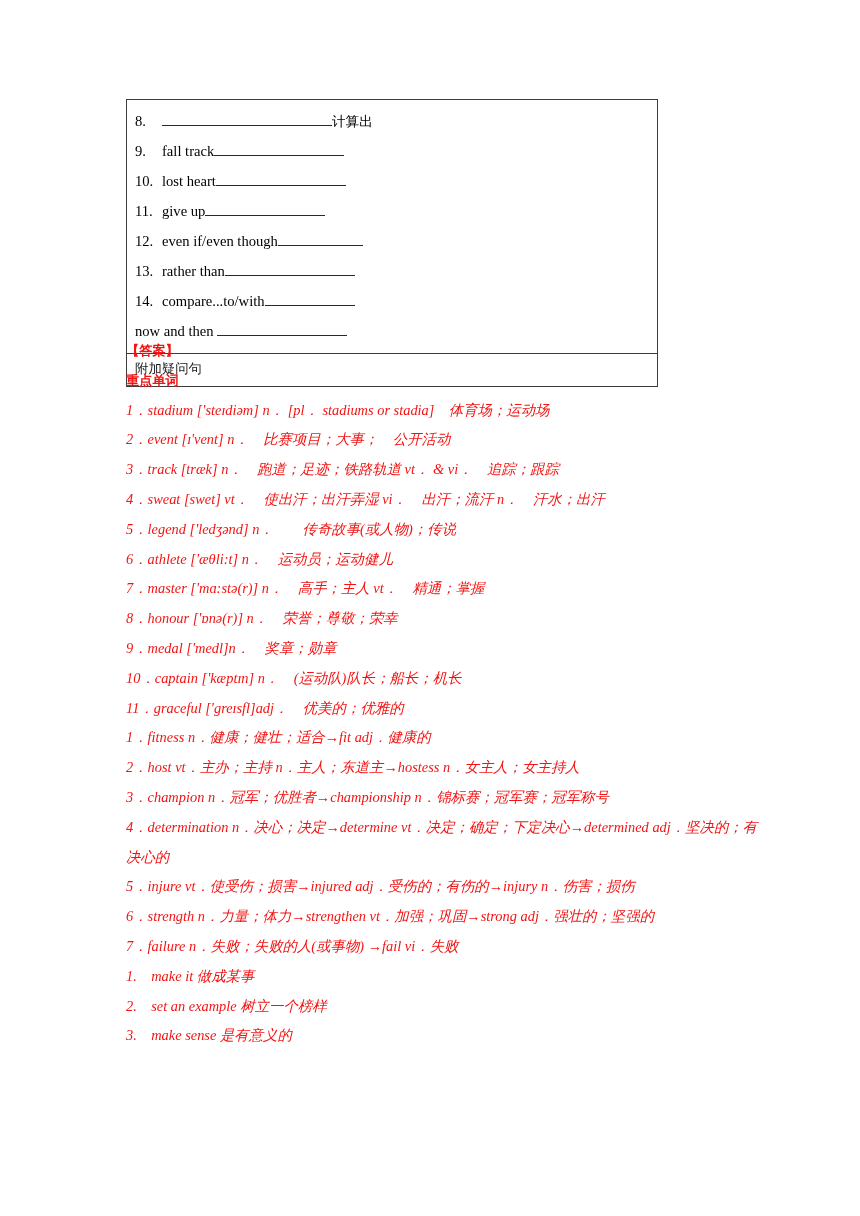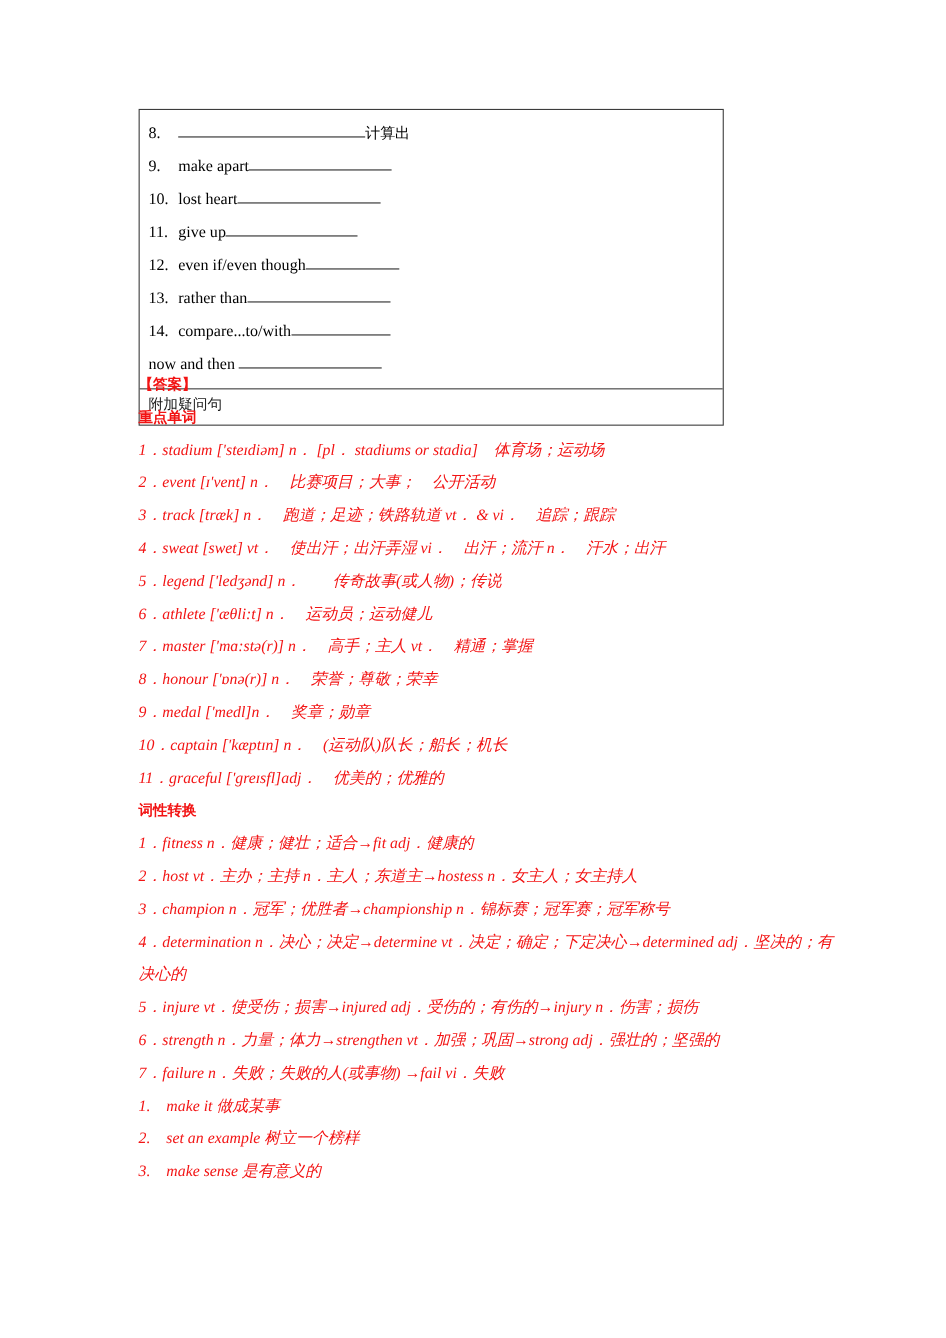--- a/index.html
+++ b/index.html
@@ -126,21 +126,21 @@
 
       <div class="ex-row">
         <span class="ex-num">8.</span>
         <span class="ex-term"></span>
         <span class="blank" style="width:170px"></span>
         <span class="ex-tail">计算出</span>
       </div>
 
       <div class="ex-row">
         <span class="ex-num">9.</span>
-        <span class="ex-term">make apart</span>
+        <span class="ex-term">fall track</span>
         <span class="blank" style="width:130px"></span>
       </div>
 
       <div class="ex-row">
         <span class="ex-num">10.</span>
         <span class="ex-term">lost heart</span>
         <span class="blank" style="width:130px"></span>
       </div>
 
       <div class="ex-row">
@@ -189,21 +189,20 @@
     <div class="ans-line">3．track [træk] n．　跑道；足迹；铁路轨道 vt． &amp; vi．　追踪；跟踪</div>
     <div class="ans-line">4．sweat [swet] vt．　使出汗；出汗弄湿 vi．　出汗；流汗 n．　汗水；出汗</div>
     <div class="ans-line">5．legend ['ledʒənd] n．　　传奇故事(或人物)；传说</div>
     <div class="ans-line">6．athlete ['æθli:t] n．　运动员；运动健儿</div>
     <div class="ans-line">7．master ['mɑ:stə(r)] n．　高手；主人 vt．　精通；掌握</div>
     <div class="ans-line">8．honour ['ɒnə(r)] n．　荣誉；尊敬；荣幸</div>
     <div class="ans-line">9．medal ['medl]n．　奖章；勋章</div>
     <div class="ans-line">10．captain ['kæptɪn] n．　(运动队)队长；船长；机长</div>
     <div class="ans-line">11．graceful ['greɪsfl]adj．　优美的；优雅的</div>
 
-    <div class="sec-head">词性转换</div>
     <div class="ans-line">1．fitness n．健康；健壮；适合→fit adj．健康的</div>
     <div class="ans-line">2．host vt．主办；主持 n．主人；东道主→hostess n．女主人；女主持人</div>
     <div class="ans-line">3．champion n．冠军；优胜者→championship n．锦标赛；冠军赛；冠军称号</div>
     <div class="ans-line wrap">4．determination n．决心；决定→determine vt．决定；确定；下定决心→determined adj．坚决的；有决心的</div>
     <div class="ans-line">5．injure vt．使受伤；损害→injured adj．受伤的；有伤的→injury n．伤害；损伤</div>
     <div class="ans-line">6．strength n．力量；体力→strengthen vt．加强；巩固→strong adj．强壮的；坚强的</div>
     <div class="ans-line">7．failure n．失败；失败的人(或事物) →fail vi．失败</div>
 
     <div class="ans-line">1.　make it 做成某事</div>
     <div class="ans-line">2.　set an example 树立一个榜样</div>

